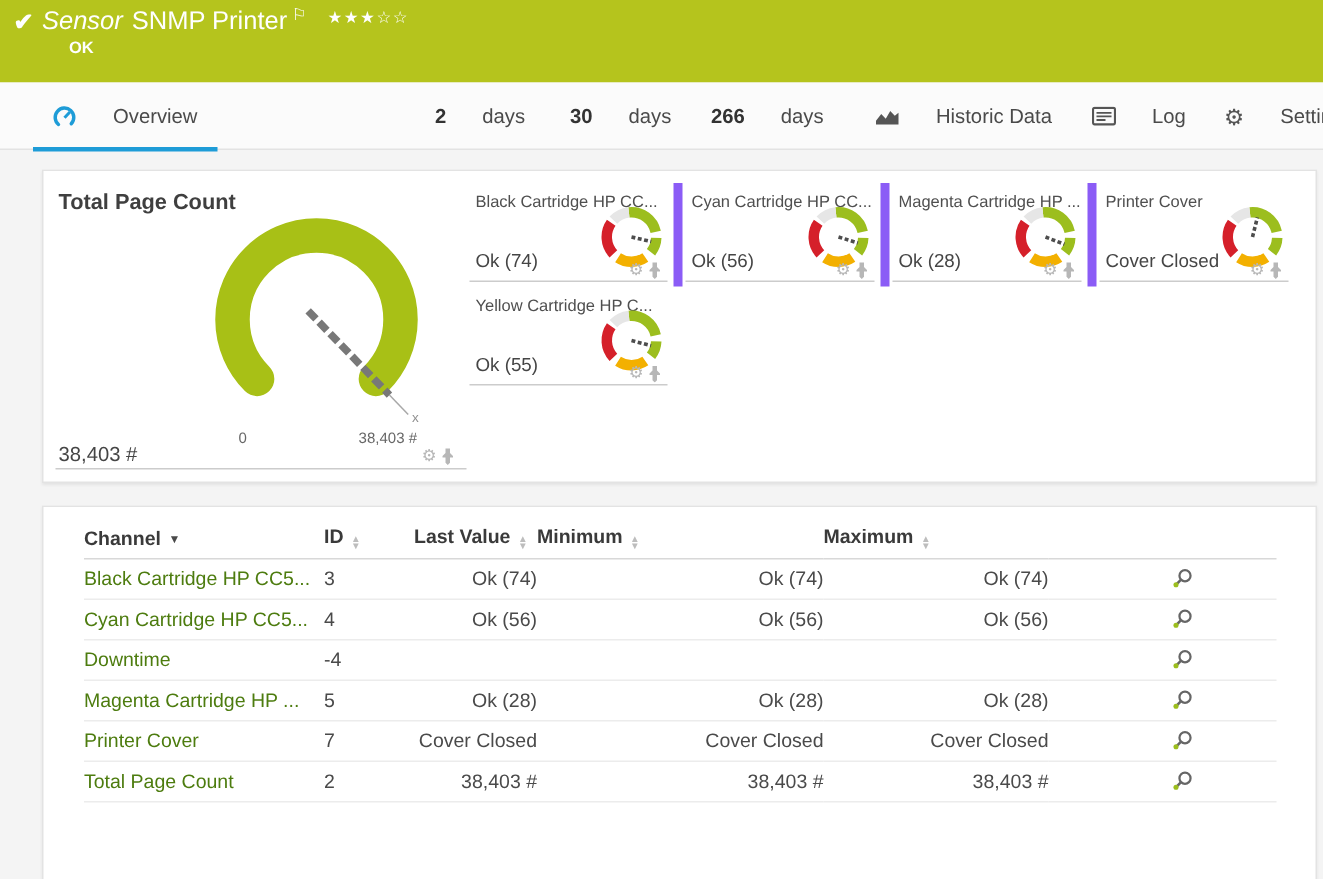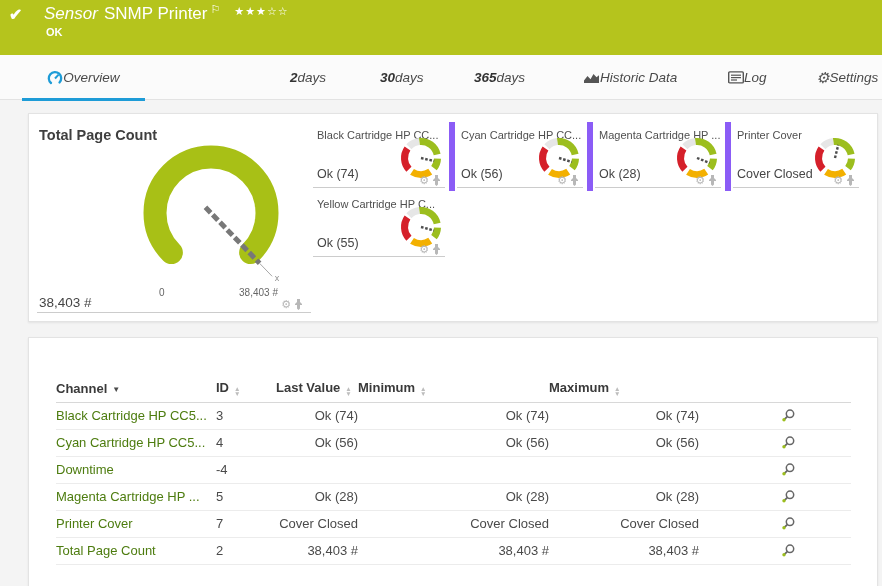--- a/index.html
+++ b/index.html
@@ -2,30 +2,30 @@
 <html><head>
 <meta charset="utf-8">
 <style>
   * { margin:0; padding:0; box-sizing:border-box; }
   html,body { width:882px; height:586px; overflow:hidden; background:#f4f4f4;
     font-family:"Liberation Sans", sans-serif; }
 
   
   .topbar { position:absolute; left:0; top:0; width:882px; height:55px; background:#b5c41d; color:#fff; }
   .tb-check { position:absolute; left:9px; top:5px; font-size:16px; font-weight:700; }
-  .tb-title { position:absolute; left:44px; top:4px; font-size:17px; white-space:nowrap; }
+  .tb-title { position:absolute; left:28px; top:4px; font-size:17px; white-space:nowrap; }
   .tb-type { font-style:italic; margin-right:6px; }
   .tb-flag { font-size:11px; position:relative; top:-6px; margin-left:3px; }
   .tb-stars { margin-left:14px; font-size:11px; letter-spacing:1px; position:relative; top:-4px; }
   .tb-ok { position:absolute; left:46px; top:26px; font-size:11px; font-weight:700; }
 
   
   .tabstrip { position:absolute; left:0; top:55px; width:882px; height:45px; background:#fbfbfb;
     border-bottom:1px solid #e3e3e3; font-size:13.5px; color:#4a4a4a; }
-  .tab { position:absolute; top:0; height:45px; display:flex; align-items:center; gap:0; cursor:pointer; white-space:nowrap;font-style:italic; }
+  .tab { position:absolute; top:0; height:45px; display:flex; align-items:center; gap:24px; cursor:pointer; white-space:nowrap; }
   .tab.active::after { content:''; position:absolute; left:0; right:0; bottom:-1px; height:3px; background:#1e9cd7; }
   .tab .num { font-weight:700; color:#333; }
   .tab .gearglyph { font-size:15px; color:#555; }
   #tab-overview { left:22px; width:123px; justify-content:center; }
   #tab-live { left:165px; }  #tab-2d { left:290px; }  #tab-30d { left:380px; }
   #tab-365d { left:474px; }  #tab-hist { left:583px; }  #tab-log { left:728px; }  #tab-settings { left:816px; }
 
   
   .panel { position:absolute; left:28px; width:850px; background:#fff;
     border:1px solid #e3e3e3; box-shadow:0 1px 2px rgba(0,0,0,.07); }
@@ -50,21 +50,21 @@
   .gauge-grid { position:absolute; left:282px; top:8px; width:556px; height:146px; display:flex; flex-wrap:wrap; align-content:flex-start; }
   .gauge-cell { position:relative; width:138px; height:69px; cursor:pointer; }
   .gauge-cell.bl { border-left:6px solid #8b5cf6; }
   .gc-title { position:absolute; left:6px; top:7px; right:2px; font-size:11px; color:#4f4f4f; white-space:nowrap; overflow:hidden; }
   .gc-svg { position:absolute; right:4px; top:12px; }
   .gc-value { position:absolute; left:6px; bottom:10px; font-size:12.5px; color:#454545; }
   .gc-line { position:absolute; left:2px; right:4px; bottom:3px; border-bottom:1px solid #ccc; }
   .gc-icons { position:absolute; right:8px; bottom:5px; display:flex; align-items:center; gap:3px; }
 
   
-  .ch-table { margin:38px 0 0 27px; border-collapse:collapse; font-size:13px; color:#4a4a4a; }
+  .ch-table { margin:8px 0 0 27px; border-collapse:collapse; font-size:13px; color:#4a4a4a; }
   .ch-table th { font-weight:700; color:#3a3a3a; height:26px; text-align:left; white-space:nowrap;
     border-bottom:1px solid #d8d8d8; padding:0; }
   .ch-table td { height:27px; padding:0; border-bottom:1px solid #ececec; white-space:nowrap; }
   .col-channel { width:160px; }
   .col-id { width:60px; }
   .col-last { width:82px; }
   .col-min { width:191px; }
   .col-max { width:150px; }
   .col-zoom { width:152px; }
   .num-col { text-align:right; }
@@ -96,21 +96,21 @@
   </div>
   <div class="tab" id="tab-2d">
     <span class="num">2</span>
     <span>days</span>
   </div>
   <div class="tab" id="tab-30d">
     <span class="num">30</span>
     <span>days</span>
   </div>
   <div class="tab" id="tab-365d">
-    <span class="num">365</span>
+    <span class="num">266</span>
     <span>days</span>
   </div>
   <div class="tab" id="tab-log">
     <svg width="16" height="13" viewBox="0 0 16 13">
       <rect x="0.7" y="0.9" width="14.6" height="11" rx="1" fill="none" stroke="#555" stroke-width="1.4"></rect>
       <line x1="3" y1="4.2" x2="13" y2="4.2" stroke="#555" stroke-width="1.2"></line>
       <line x1="3" y1="6.6" x2="13" y2="6.6" stroke="#555" stroke-width="1.2"></line>
       <line x1="3" y1="9" x2="9" y2="9" stroke="#555" stroke-width="1.2"></line>
     </svg>
     <span>Log</span>

